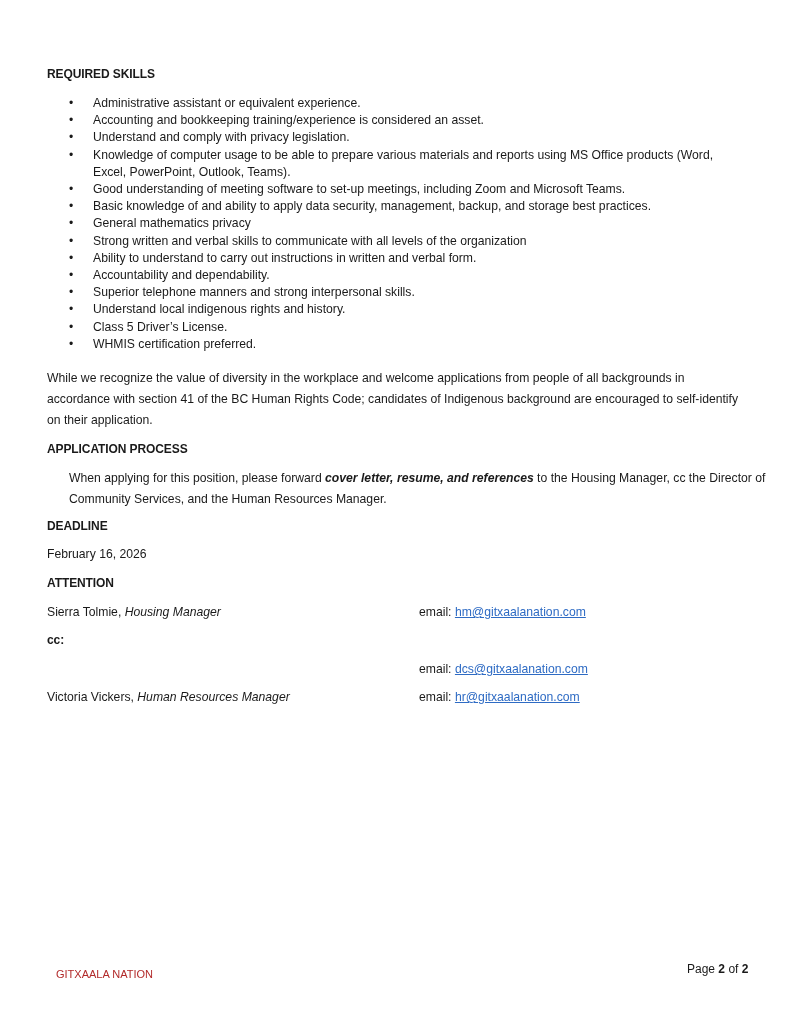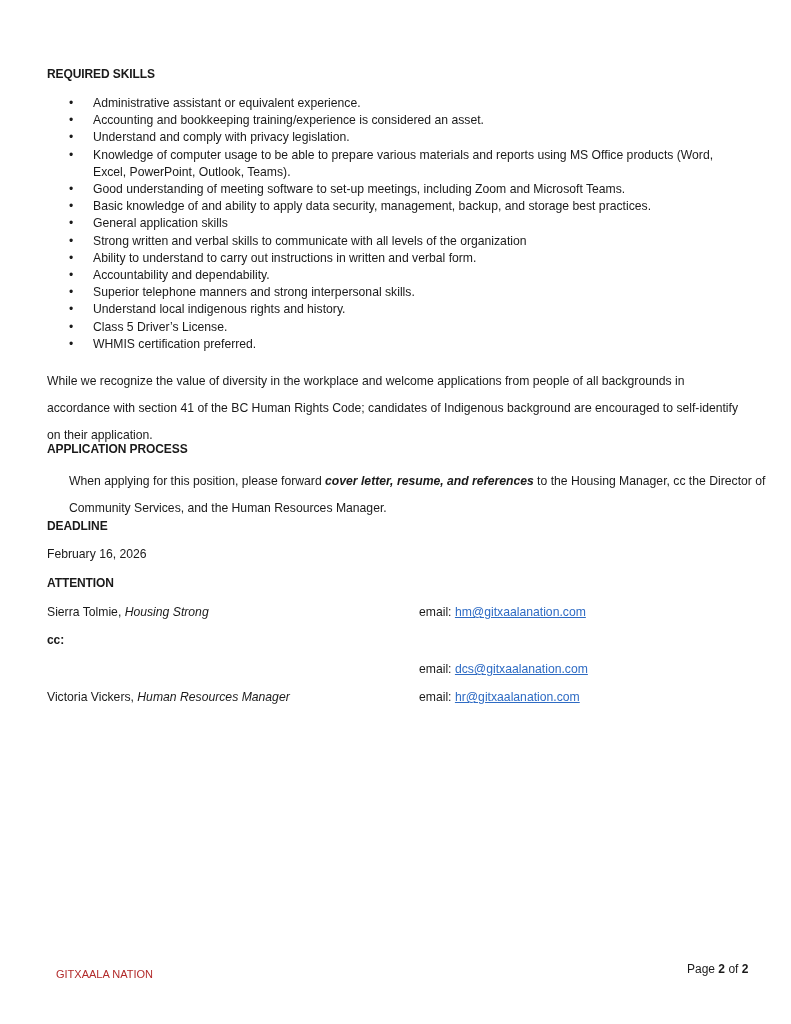--- a/index.html
+++ b/index.html
@@ -44,21 +44,21 @@
     }
     .skills-list li .bullet {
       position: absolute;
       left: 22px;
       top: 0;
     }
     .para {
       position: absolute;
       left: 47px;
       width: 700px;
-      line-height: 27px;
+      line-height: 21px;
     }
     .line {
       position: absolute;
       left: 47px;
       white-space: nowrap;
     }
     .email-line {
       position: absolute;
       left: 419px;
       white-space: nowrap;
@@ -99,42 +99,42 @@
 
   <div class="heading" style="top:67px;">REQUIRED SKILLS</div>
 
   <ul class="skills-list">
     <li><span class="bullet">•</span><span>Administrative assistant or equivalent experience.</span></li>
     <li><span class="bullet">•</span><span>Accounting and bookkeeping training/experience is considered an asset.</span></li>
     <li><span class="bullet">•</span><span>Understand and comply with privacy legislation.</span></li>
     <li><span class="bullet">•</span><span>Knowledge of computer usage to be able to prepare various materials and reports using MS Office products (Word, Excel, PowerPoint, Outlook, Teams).</span></li>
     <li><span class="bullet">•</span><span>Good understanding of meeting software to set-up meetings, including Zoom and Microsoft Teams.</span></li>
     <li><span class="bullet">•</span><span>Basic knowledge of and ability to apply data security, management, backup, and storage best practices.</span></li>
-    <li><span class="bullet">•</span><span>General application skills</span></li>
+    <li><span class="bullet">•</span><span>General mathematics privacy</span></li>
     <li><span class="bullet">•</span><span>Strong written and verbal skills to communicate with all levels of the organization</span></li>
     <li><span class="bullet">•</span><span>Ability to understand to carry out instructions in written and verbal form.</span></li>
     <li><span class="bullet">•</span><span>Accountability and dependability.</span></li>
     <li><span class="bullet">•</span><span>Superior telephone manners and strong interpersonal skills.</span></li>
     <li><span class="bullet">•</span><span>Understand local indigenous rights and history.</span></li>
     <li><span class="bullet">•</span><span>Class 5 Driver’s License.</span></li>
     <li><span class="bullet">•</span><span>WHMIS certification preferred.</span></li>
   </ul>
 
   <div class="para" style="top:368px;">While we recognize the value of diversity in the workplace and welcome applications from people of all backgrounds in accordance with section 41 of the BC Human Rights Code; candidates of Indigenous background are encouraged to self-identify on their application.</div>
 
   <div class="heading" style="top:442px;">APPLICATION PROCESS</div>
 
   <div class="para" style="top:468px;margin-left:22px;"><span>When applying for this position, please forward </span><strong class="emph">cover letter, resume, and references</strong><span> to the Housing Manager, cc the Director of Community Services, and the Human Resources Manager.</span></div>
 
   <div class="heading" style="top:519px;">DEADLINE</div>
   <div class="line" style="top:547px;">February 16, 2026</div>
 
   <div class="heading" style="top:576px;">ATTENTION</div>
 
-  <div class="line" style="top:605px;"><span>Sierra Tolmie, </span><em class="role">Housing Strong</em></div>
+  <div class="line" style="top:605px;"><span>Sierra Tolmie, </span><em class="role">Housing Manager</em></div>
   <div class="email-line" style="top:605px;"><span>email: </span><a class="email-link">hm@gitxaalanation.com</a></div>
 
   <div class="heading" style="top:633px;">cc:</div>
 
   <div class="email-line" style="top:662px;"><span>email: </span><a class="email-link">dcs@gitxaalanation.com</a></div>
 
   <div class="line" style="top:690px;"><span>Victoria Vickers, </span><em class="role">Human Resources Manager</em></div>
   <div class="email-line" style="top:690px;"><span>email: </span><a class="email-link">hr@gitxaalanation.com</a></div>
 
 

